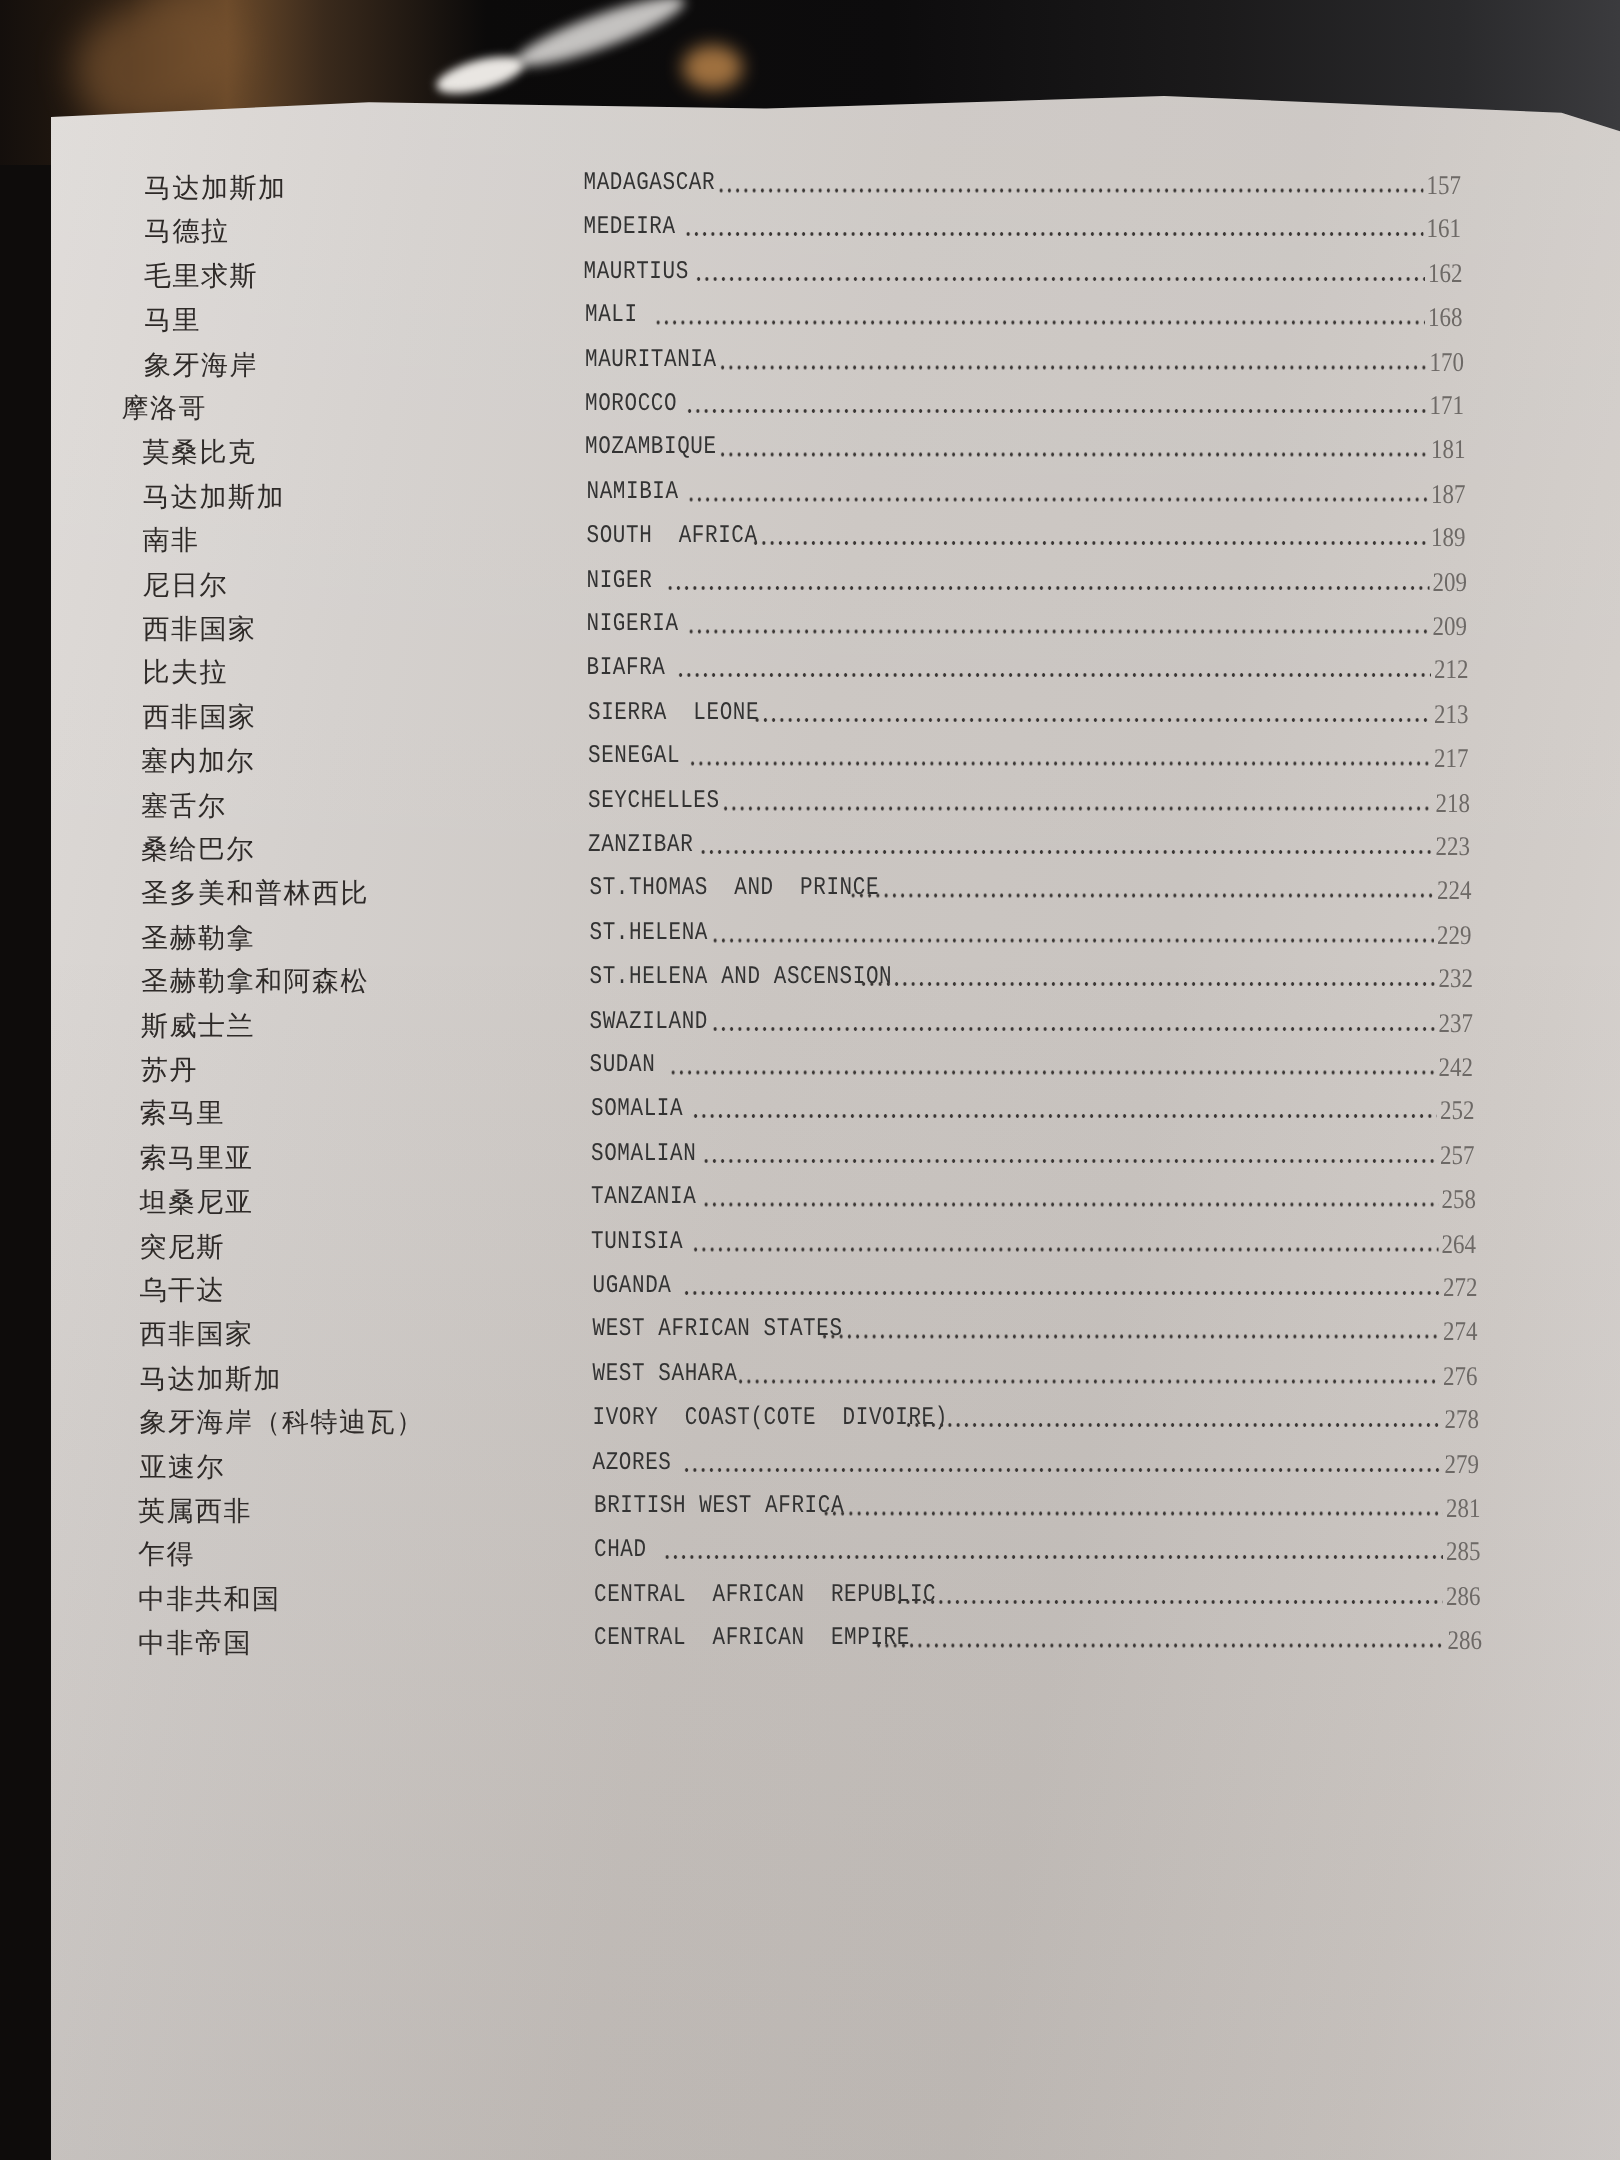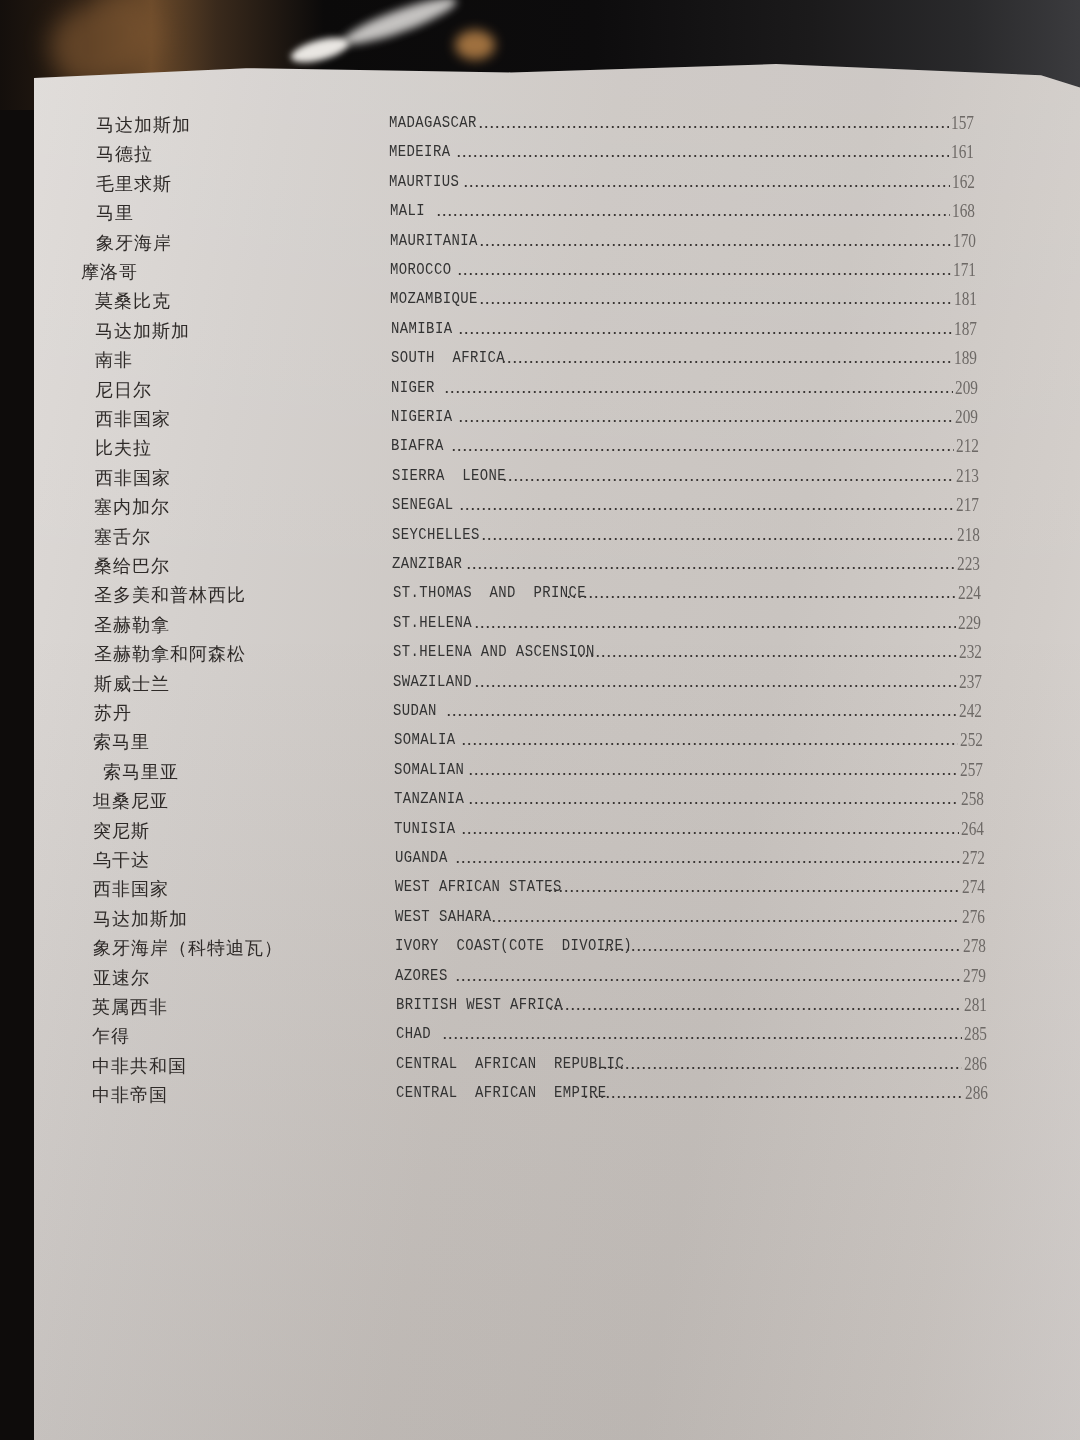--- a/index.html
+++ b/index.html
@@ -185,21 +185,21 @@
       <span class="dots" style="left:446px;width:511px"></span>
       <span class="pg" style="left:959px">242</span>
     </div>
     <div class="row" style="top: 730px;">
       <span class="cn" style="left: 93px;">索马里</span>
       <span class="en" style="left:394px">SOMALIA</span>
       <span class="dots" style="left:461px;width:497px"></span>
       <span class="pg" style="left:960px">252</span>
     </div>
     <div class="row" style="top: 760px;">
-      <span class="cn" style="left: 93px; margin-left: 10px;">索马里亚</span>
+      <span class="cn" style="left: 93px;">索马里亚</span>
       <span class="en" style="left:394px">SOMALIAN</span>
       <span class="dots" style="left:468px;width:490px"></span>
       <span class="pg" style="left:960px">257</span>
     </div>
     <div class="row" style="top: 789px;">
       <span class="cn" style="left: 93px;">坦桑尼亚</span>
       <span class="en" style="left:394px">TANZANIA</span>
       <span class="dots" style="left:468px;width:491px"></span>
       <span class="pg" style="left:961px">258</span>
     </div>

